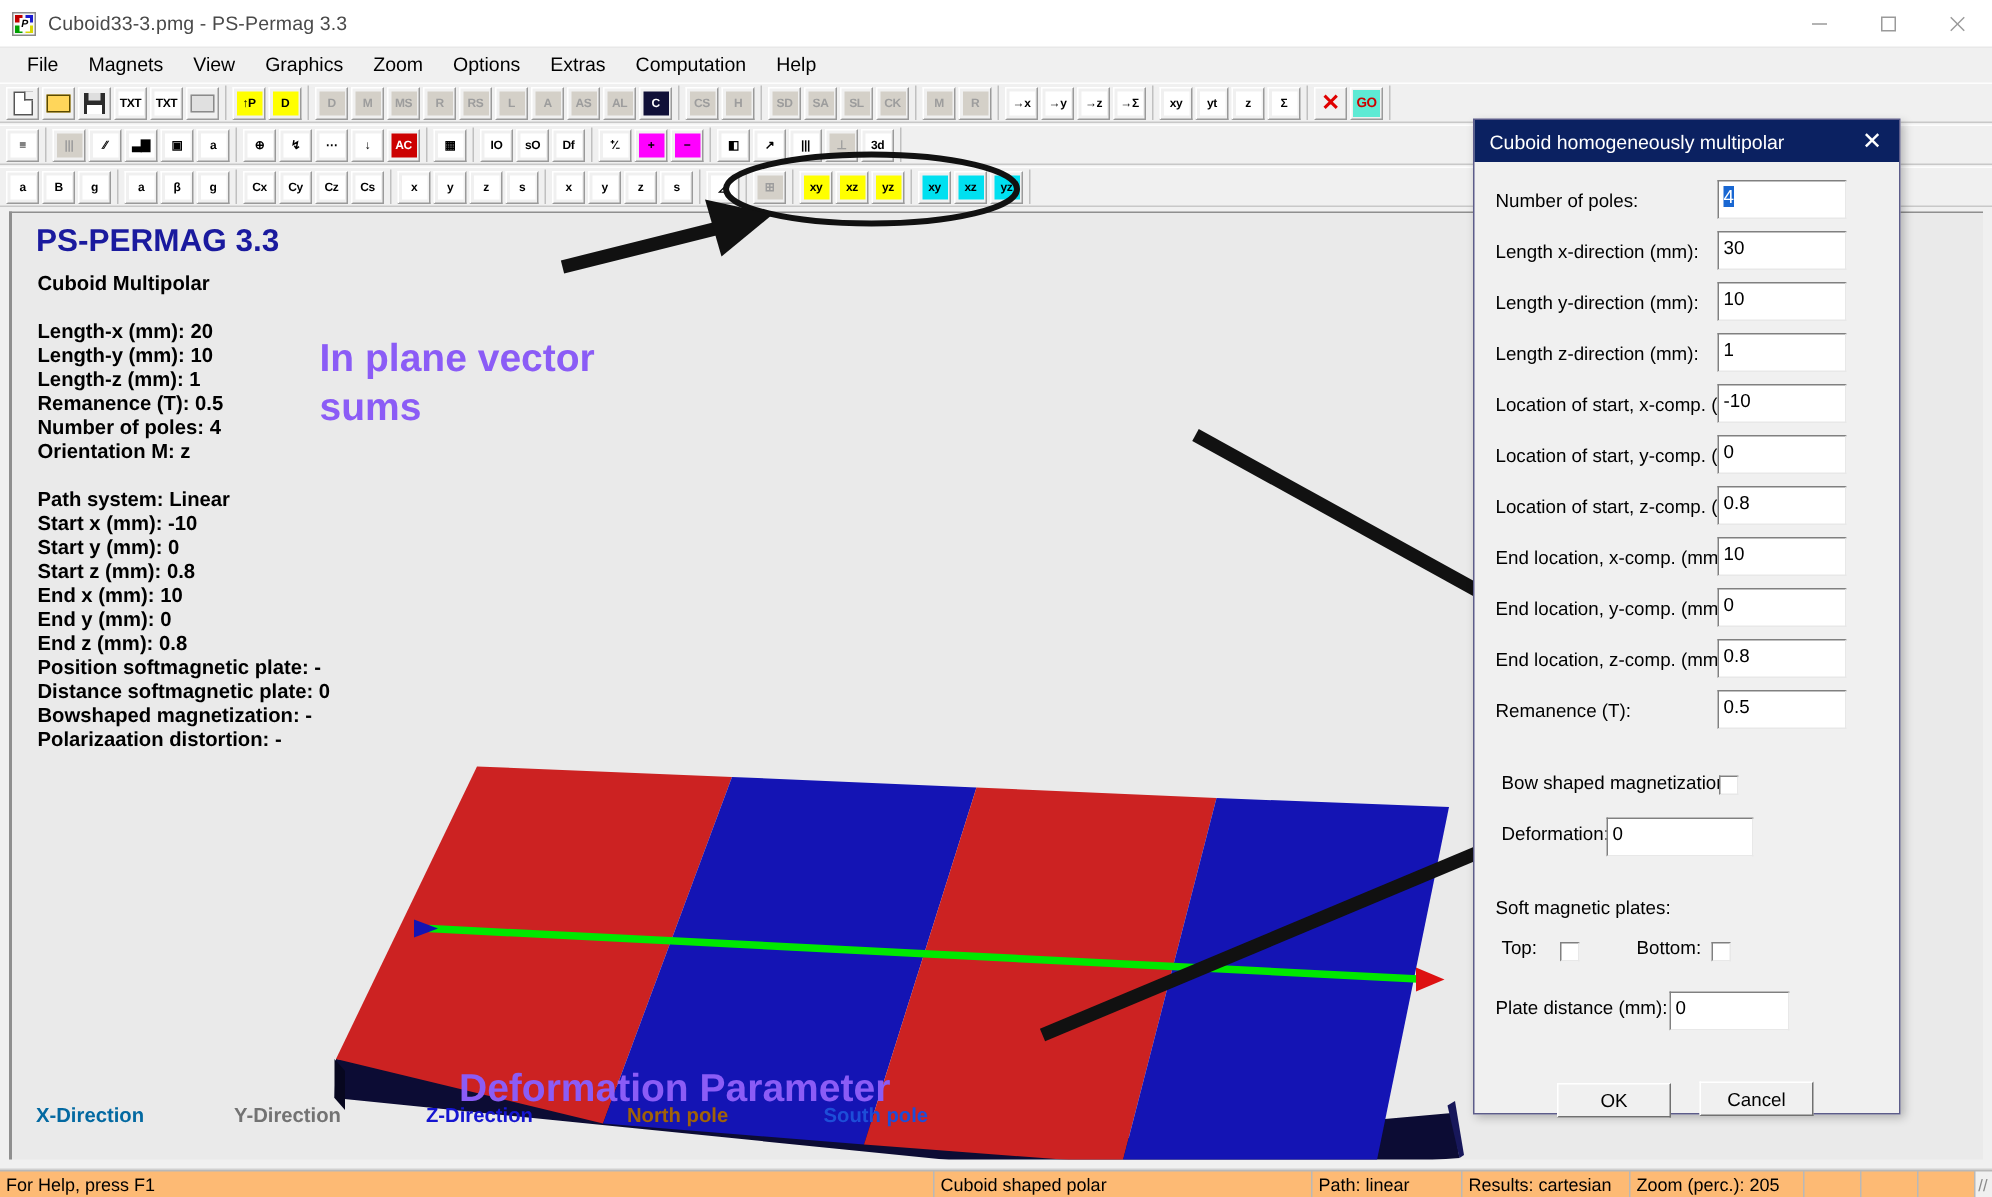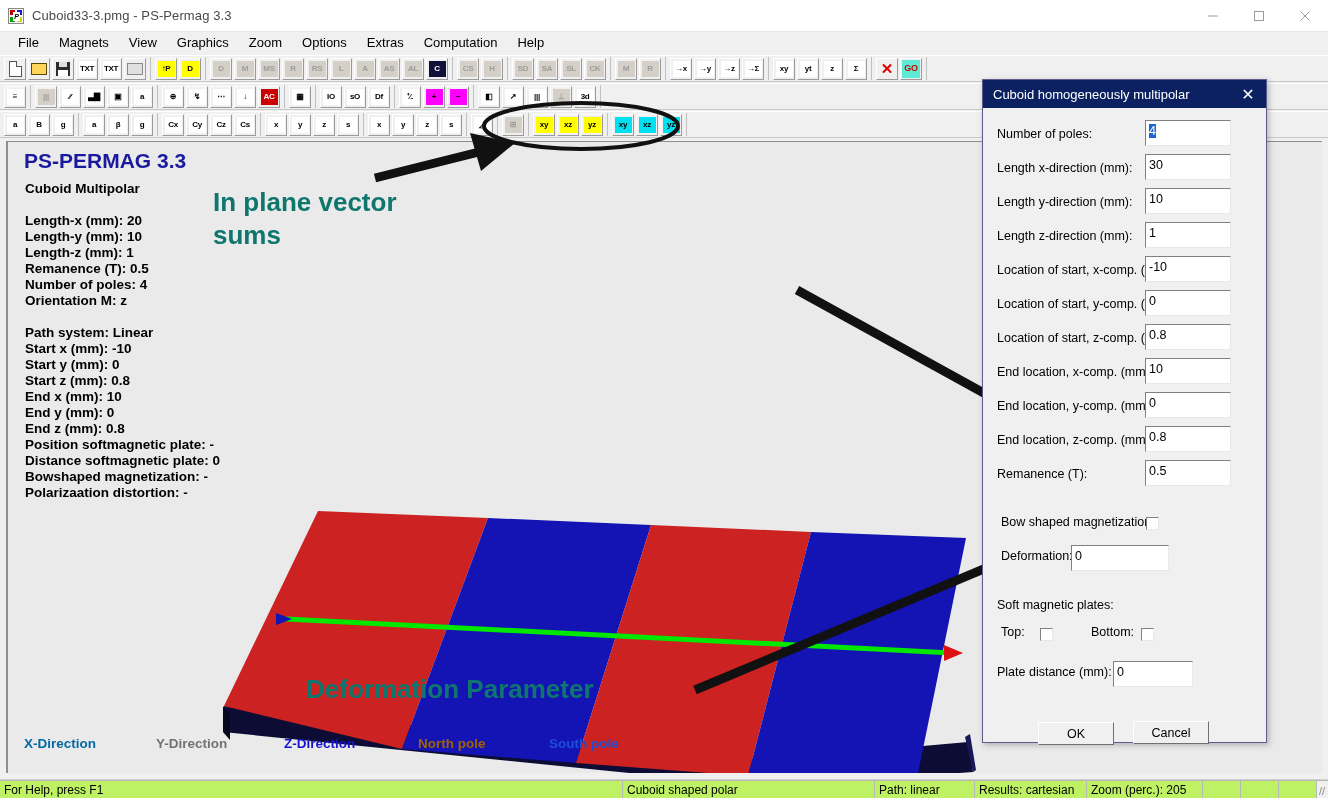--- a/index.html
+++ b/index.html
@@ -110,22 +110,22 @@
     position:absolute; left:17px; top:39px;
     font-size:13.5px; font-weight:bold; color:#000;
     line-height:16px; font-family:"Liberation Sans", sans-serif;
     white-space:pre;
   }
   .info-line { height:16px; }
   .info-gap { height:16px; }
 
   
   .anno {
-    position:absolute; font-weight:bold; color:#0f766e;
-    font-family:"Liberation Sans", sans-serif; line-height:1.25;
+    position:absolute; font-weight:bold; color:#8b5cf6;
+    font-family:"Liberation Sans", sans-serif; line-height:1.25;margin-top:36px;
   }
   #anno-inplane { left:213px; top:186px; font-size:26px; width:260px; }
   #anno-bow     { left:533px; top:236px; font-size:26px; white-space:nowrap; }
   #anno-def     { left:306px; top:673px; font-size:26px; white-space:nowrap; }
   .anno-svg { position:absolute; left:0; top:0; width:1328px; height:798px;
               pointer-events:none; }
 
   
   #plate { position:absolute; left:0; top:0; width:1316px; height:632px; }
 
@@ -144,21 +144,21 @@
 
   
   .statusbar {
     position:absolute; left:0; bottom:0; width:1328px; height:19px;
     background:#f0f0f0; border-top:1px solid #d0d0d0;
     display:flex; align-items:stretch; font-size:12px; color:#000;
   }
   .sb-cell {
     border-left:1px solid #b8b8b8; border-top:1px solid #b8b8b8;
     padding:2px 0 0 4px; overflow:hidden; white-space:nowrap;
-    background:#bef264;
+    background:#fdba74;
   }
   #sb-help { width:622px; border-left:none; }
   #sb-a { width:252px; }
   #sb-b { width:100px; }
   #sb-c { width:112px; }
   #sb-d { width:116px; }
   #sb-e { width:38px; }
   #sb-f { width:38px; }
   #sb-g { width:38px; }
   .sb-grip { flex:1; position:relative; border-left:1px solid #b8b8b8; border-top:1px solid #b8b8b8;}

